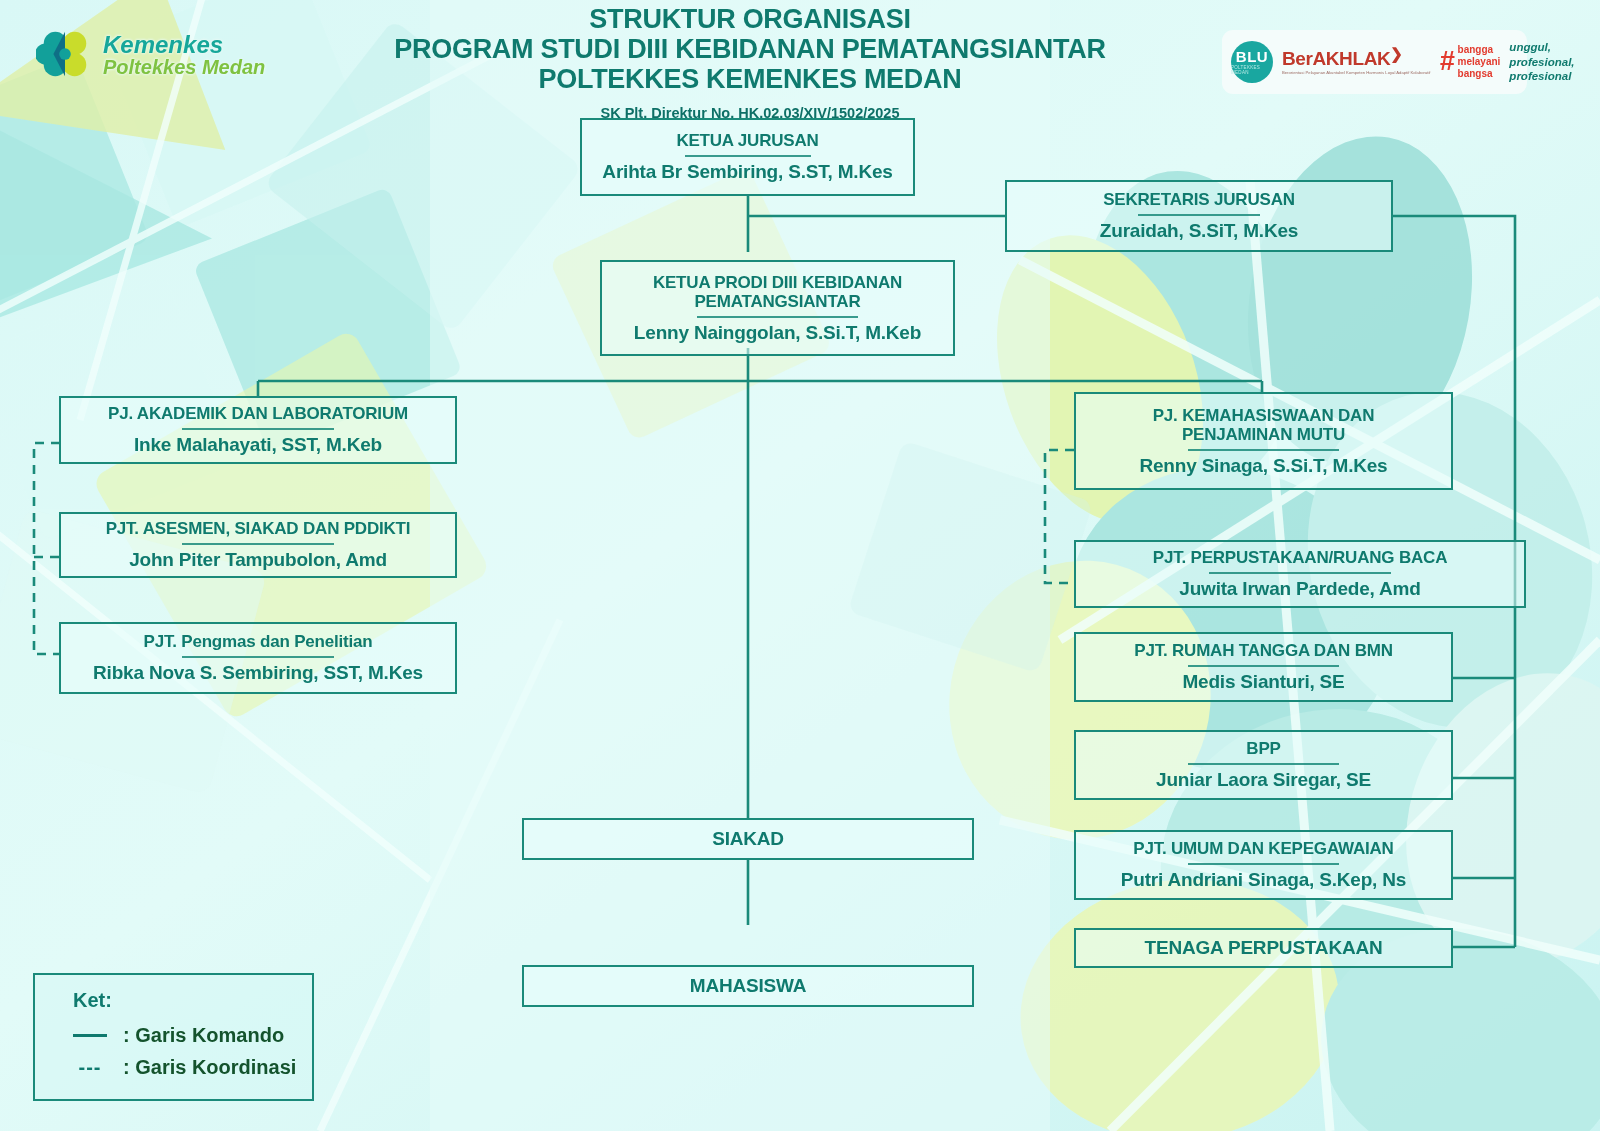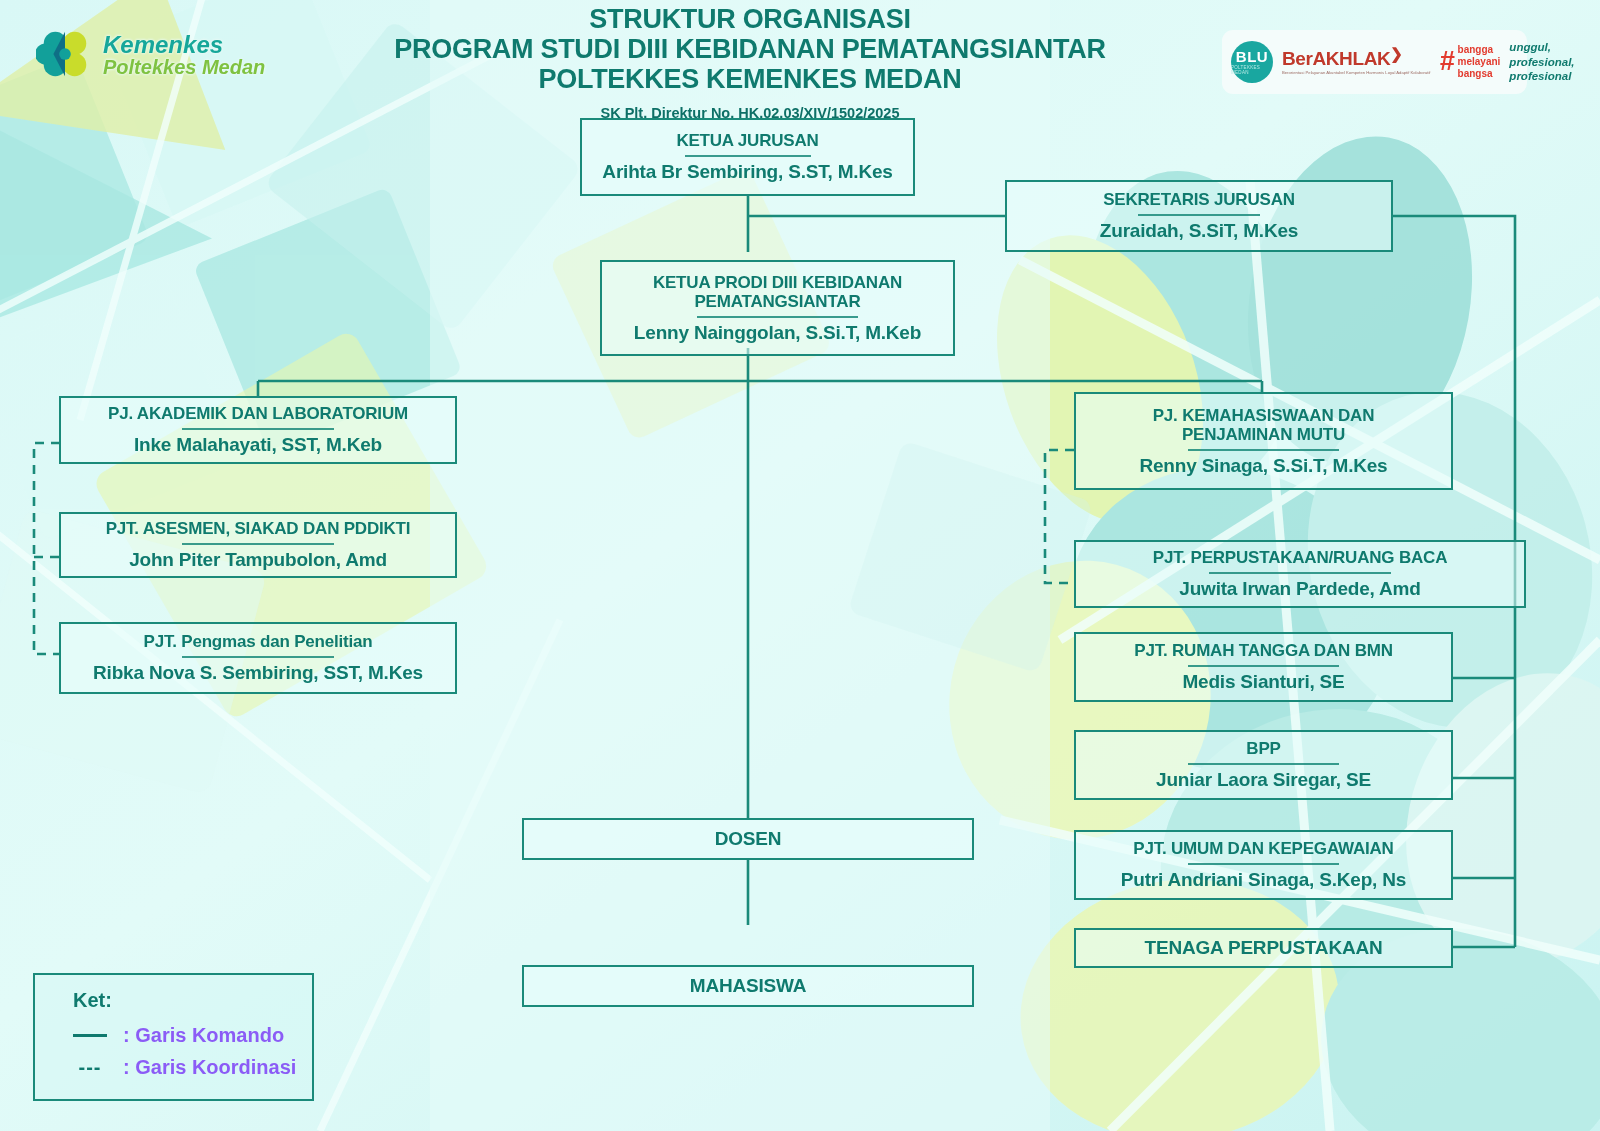--- a/index.html
+++ b/index.html
@@ -177,21 +177,21 @@
   .legend-row {
     display: flex; align-items: center; gap: 16px; margin-bottom: 9px;
   }
   .legend-row .glyph {
     width: 34px; color: #0f7a6e; font-weight: bold;
     font-size: 20px; text-align: center; letter-spacing: 1px;
   }
   .legend-row .solidglyph {
     width: 34px; height: 0; border-top: 3px solid #0f7a6e;
   }
-  .legend-row .txt { color: #8b5cf6; font-weight: bold; font-size: 20px; }
+  .legend-row .txt { color: #14532d; font-weight: bold; font-size: 20px; }
 </style>
 </head>
 <body>
 
 <svg id="bg" viewBox="0 0 1600 1131">
   <defs>
     <linearGradient id="bgGrad" x1="0" y1="0" x2="1" y2="1">
       <stop offset="0%" stop-color="#d9f8f6"></stop>
       <stop offset="45%" stop-color="#e2fbf8"></stop>
       <stop offset="100%" stop-color="#c9f3f1"></stop>
@@ -405,21 +405,21 @@
     <div class="role">PJT. UMUM DAN KEPEGAWAIAN</div>
     <div class="rule" style="width:42%"></div>
     <div class="person">Putri Andriani Sinaga, S.Kep, Ns</div>
   </div>
 
   <div class="node plain" style="left:1074px; top:928px; width:379px; height:40px;">
     <div class="role">TENAGA PERPUSTAKAAN</div>
   </div>
 
   <div class="node plain" style="left:522px; top:818px; width:452px; height:42px;">
-    <div class="role">DOSEN</div>
+    <div class="role">SIAKAD</div>
   </div>
 
   <div class="node plain" style="left:522px; top:965px; width:452px; height:42px;">
     <div class="role">MAHASISWA</div>
   </div>
 
 </div>
 
 <div class="legend">
   <div class="ket">Ket:</div>

